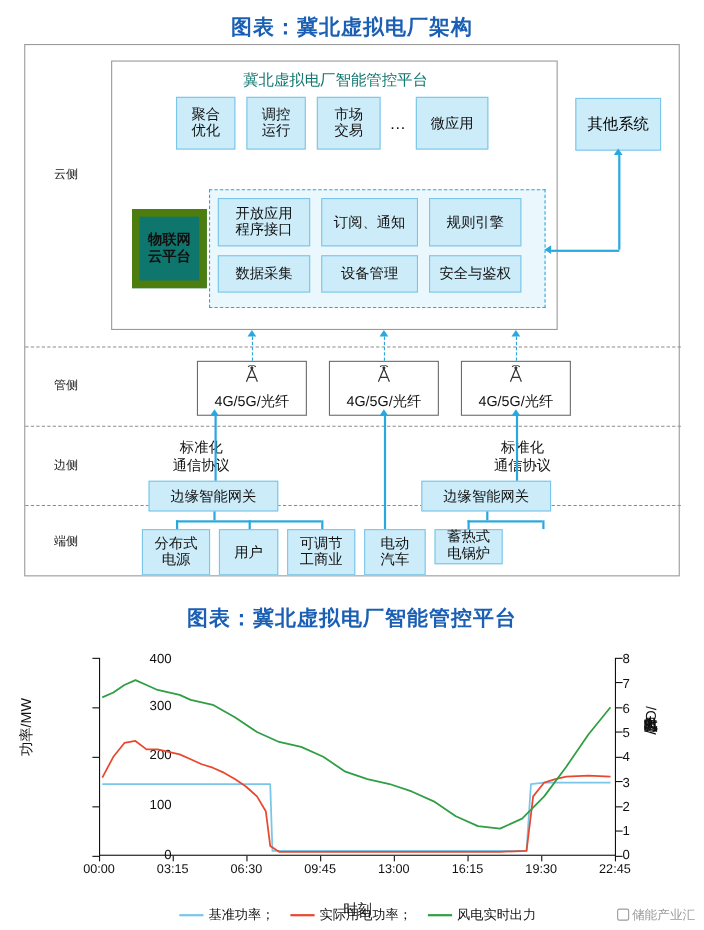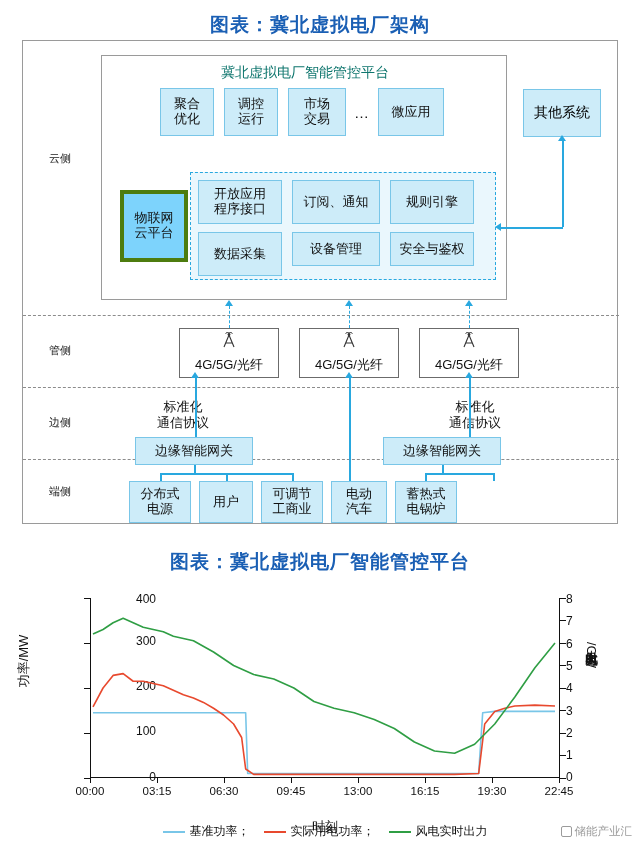--- a/index.html
+++ b/index.html
@@ -66,22 +66,23 @@
     color: #111;
     font-size: 13px;
     display: flex;
     align-items: center;
     justify-content: center;
     text-align: center;
     line-height: 1.15;
     white-space: pre-line;
   }
   .plain {
-    background: #7dd3fc;
-    border: 4px solid #4d7c0f;
+    background: #0f766e;
+    border: 7px solid #4d7c0f;
+    font-weight: bold;
   }
 
   #iot-dashed {
     position: absolute;
     left: 88px; top: 116px;
     width: 306px; height: 108px;
     border: 1px dashed #29a8df;
     background: #eaf7fd;
   }
 
@@ -253,21 +254,21 @@
 
       <div id="iot-dashed"></div>
 
       <div class="cbox plain" style="left:18px; top:134px; width:68px; height:72px;">物联网
 云平台</div>
 
       <div class="cbox" style="left:96px; top:124px; width:84px; height:44px;">开放应用
 程序接口</div>
       <div class="cbox" style="left:190px; top:124px; width:88px; height:44px;">订阅、通知</div>
       <div class="cbox" style="left:288px; top:124px; width:84px; height:44px;">规则引擎</div>
-      <div class="cbox" style="left:96px; top:176px; width:84px; height:44px;">数据采集</div>
+      <div class="cbox" style="left:96px; top:176px; width:84px; height:34px;">数据采集</div>
       <div class="cbox" style="left:190px; top:176px; width:88px; height:34px;">设备管理</div>
       <div class="cbox" style="left:288px; top:176px; width:84px; height:34px;">安全与鉴权</div>
     </div>
 
     <div id="other-sys">其他系统</div>
 
     <div class="hline" style="left:478px; top:186px; width:62px;"></div>
     <div class="arrow-left" style="left:472px; top:182px;"></div>
     <div class="vline" style="left:539px; top:100px; height:86px;"></div>
     <div class="arrow-up" style="left:535px; top:94px;"></div>
@@ -320,21 +321,21 @@
     <div class="vline" style="left:326px; top:337px; height:108px;"></div>
     <div class="arrow-up" style="left:322px; top:331px;"></div>
 
     <div class="cbox" style="left:106px; top:440px; width:62px; height:42px;">分布式
 电源</div>
     <div class="cbox" style="left:176px; top:440px; width:54px; height:42px;">用户</div>
     <div class="cbox" style="left:308px; top:440px; width:56px; height:42px;">电动
 汽车</div>
     <div class="cbox" style="left:238px; top:440px; width:62px; height:42px;">可调节
 工商业</div>
-    <div class="cbox" style="left:372px; top:440px; width:62px; height:42px;">蓄热式
+    <div class="cbox" style="left:372px; top:440px; width:62px; height:32px;font-family:Liberation Mono, monospace;">蓄热式
 电锅炉</div>
 
     <div class="hline" style="left:137px; top:432px; width:132px;"></div>
     <div class="vline" style="left:137px; top:432px; height:8px;"></div>
     <div class="vline" style="left:203px; top:432px; height:8px;"></div>
     <div class="vline" style="left:269px; top:432px; height:8px;"></div>
     <div class="vline" style="left:171px; top:424px; height:8px;"></div>
 
     <div class="hline" style="left:402px; top:432px; width:68px;"></div>
     <div class="vline" style="left:402px; top:432px; height:8px;"></div>

